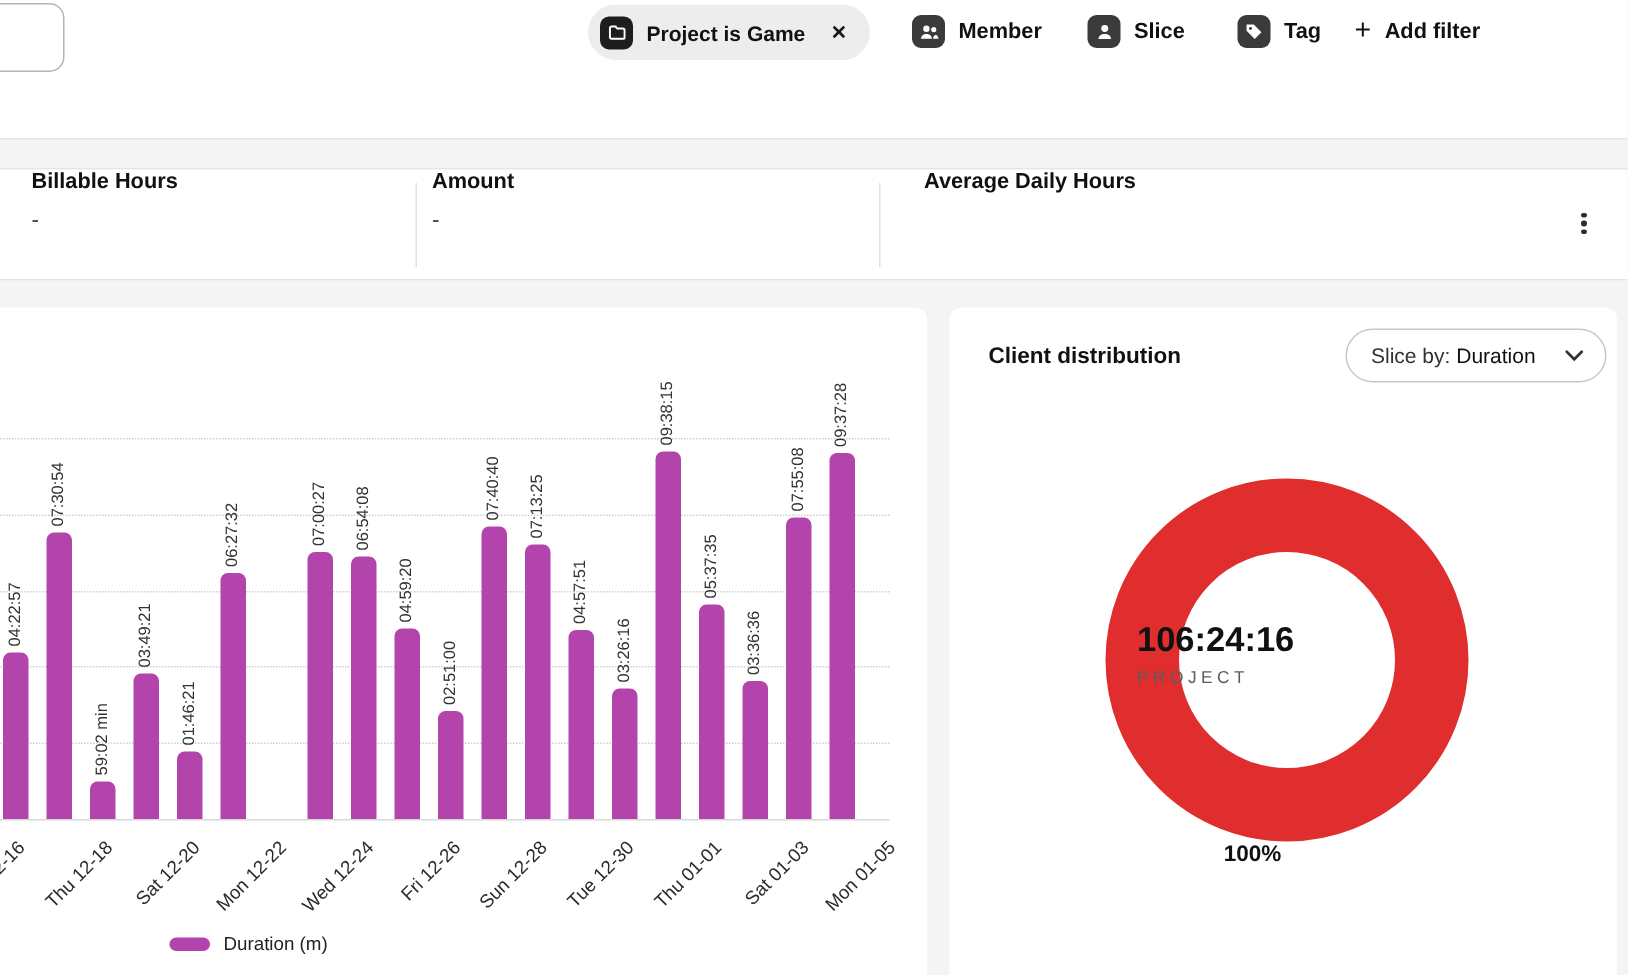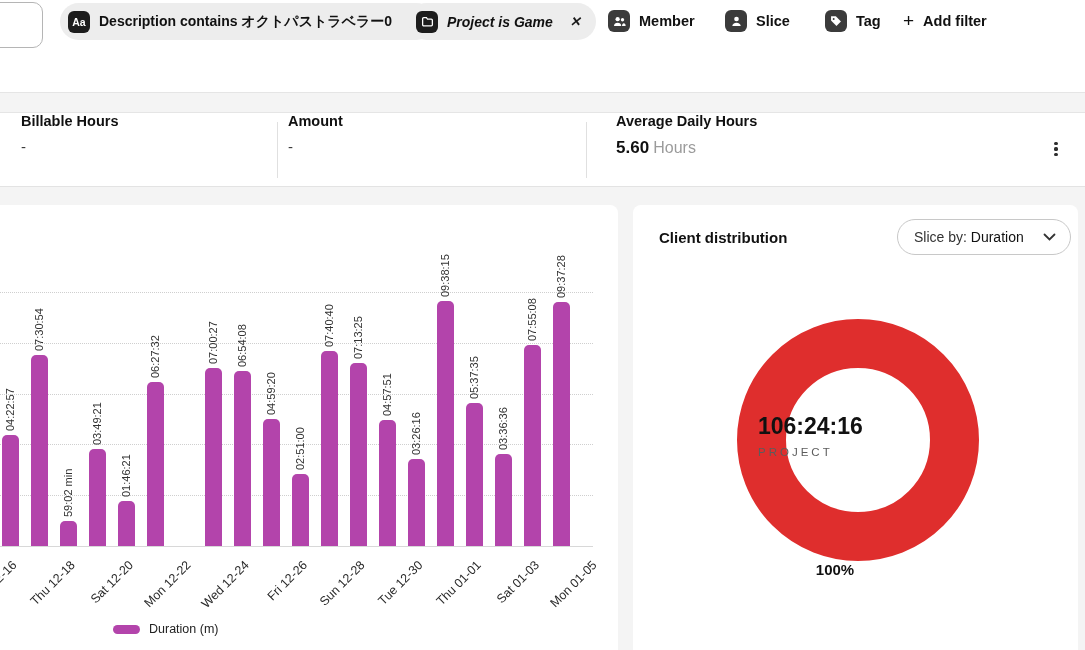--- a/index.html
+++ b/index.html
@@ -78,27 +78,22 @@
 <body>
 
 <div class="screen">
 
   <div class="header">
 
     <div class="partial-control">
       
     </div>
 
-    <div class="chip" style="left:60px;">
-      <span class="badge">Aa</span>
-      <span class="lbl">Description contains オクトパストラベラー0</span>
-      <span class="close">✕</span>
-    </div>
-
-    <div class="chip" style="left:408px;font-style:italic;">
+
+    <div class="chip" style="left:392px;">
       <span class="badge">
         <svg width="13" height="13" viewBox="0 0 24 24">
             <path d="M3 7a2 2 0 0 1 2-2h5l2 2.5h7a2 2 0 0 1 2 2V18a2 2 0 0 1-2 2H5a2 2 0 0 1-2-2z" fill="none" stroke="#fff" stroke-width="2.4"></path>
           </svg>
       </span>
       <span class="lbl">Project is Game</span>
       <span class="close">✕</span>
     </div>
 
     <div class="fbtn" style="left:608px;">
@@ -147,24 +142,20 @@
       <div class="v">-</div>
     </div>
     <div class="vdiv" style="left:277px;"></div>
     <div class="scol" style="left:288px;">
       <div class="t">Amount</div>
       <div class="v">-</div>
     </div>
     <div class="vdiv" style="left:586px;"></div>
     <div class="scol" style="left:616px;">
       <div class="t">Average Daily Hours</div>
-      <div class="v">
-        <b>5.60</b>
-        <span class="unit">Hours</span>
-      </div>
     </div>
     <div class="kebab">
         <i></i>
         <i></i>
         <i></i>
       </div>
   </div>
 
   <div class="card card-bars">
     <div class="plot" id="bar-plot">

